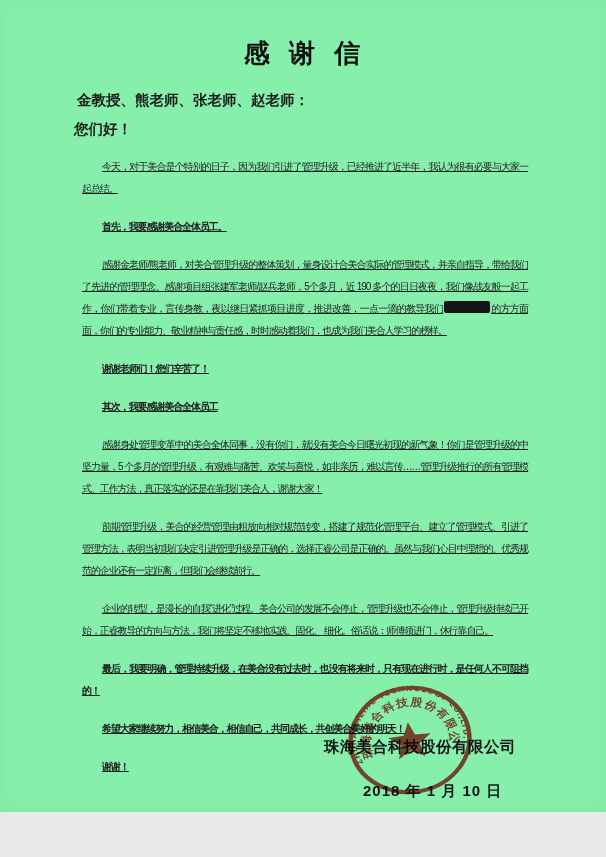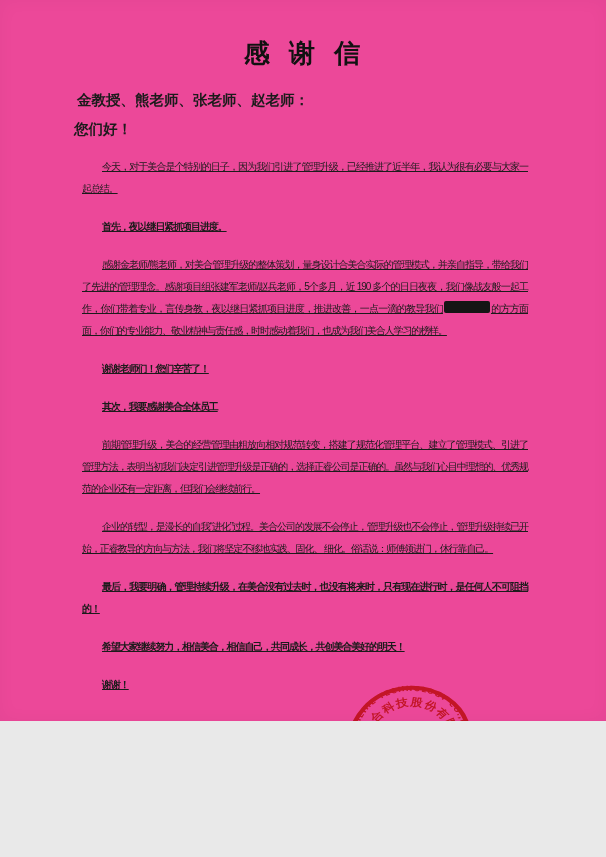--- a/index.html
+++ b/index.html
@@ -1,20 +1,20 @@
 <!DOCTYPE html>
 <html><head>
 <meta charset="utf-8">
 <style>
   html,body { margin:0; padding:0; background:#e9e9e9; }
   .page {
     position:relative;
-    width:606px; height:721px;
+    width:606px; height:812px;
     margin:0 auto;
-    background:#ec4899;
+    background:#86efac;
     box-shadow:inset 0 0 18px rgba(0,0,0,0.04);
     font-family:"Liberation Sans","DejaVu Sans",sans-serif;
     color:#1b1b1b;
     overflow:hidden;
   }
   .content {
     position:absolute;
     left:66px; right:62px; top:36px;
   }
   .title {
@@ -92,24 +92,25 @@
 <div class="page">
   <div class="content">
 
     <h1 class="title">感 谢 信</h1>
 
     <div class="salutation">金教授、熊老师、张老师、赵老师：</div>
     <div class="greeting">您们好！</div>
 
     <div class="body-text">
       <p class="para">今天，对于美合是个特别的日子，因为我们引进了管理升级，已经推进了近半年，我认为很有必要与大家一起总结。</p>
-      <p class="para bold">首先，夜以继日紧抓项目进度。</p>
+      <p class="para bold">首先，我要感谢美合全体员工。</p>
       <p class="para"><span>感谢金老师/熊老师，对美合管理升级的整体策划，量身设计合美合实际的管理模式，并亲自指导，带给我们了先进的管理理念。感谢项目组张建军老师/赵兵老师，5个多月，近 190 多个的日日夜夜，我们像战友般一起工作，你们带着专业，言传身教，夜以继日紧抓项目进度，推进改善，一点一滴的教导我们</span><span class="redaction"></span><span>的方方面面，你们的专业能力、敬业精神与责任感，时时感动着我们，也成为我们美合人学习的榜样。</span></p>
       <p class="para bold">谢谢老师们！您们辛苦了！</p>
       <p class="para bold">其次，我要感谢美合全体员工</p>
+      <p class="para">感谢身处管理变革中的美合全体同事，没有你们，就没有美合今日曙光初现的新气象！你们是管理升级的中坚力量，5 个多月的管理升级，有艰难与痛苦、欢笑与喜悦，如非亲历，难以言传……管理升级推行的所有管理模式、工作方法，真正落实的还是在靠我们美合人，谢谢大家！</p>
       <p class="para">前期管理升级，美合的经营管理由粗放向相对规范转变，搭建了规范化管理平台、建立了管理模式、引进了管理方法，表明当初我们决定引进管理升级是正确的，选择正睿公司是正确的。虽然与我们心目中理想的、优秀规范的企业还有一定距离，但我们会继续前行。</p>
       <p class="para">企业的转型，是漫长的自我“进化”过程。美合公司的发展不会停止，管理升级也不会停止，管理升级持续已开始，正睿教导的方向与方法，我们将坚定不移地实践、固化、 细化。俗话说：师傅领进门，休行靠自己。</p>
       <p class="para bold">最后，我要明确，管理持续升级，在美合没有过去时，也没有将来时，只有现在进行时，是任何人不可阻挡的！</p>
       <p class="para bold">希望大家继续努力，相信美合，相信自己，共同成长，共创美合美好的明天！</p>
       <p class="para bold">谢谢！</p>
     </div>
   </div>
 
   <div class="signature">珠海美合科技股份有限公司</div>
   <div class="date">2018 年 1 月 10 日</div>

